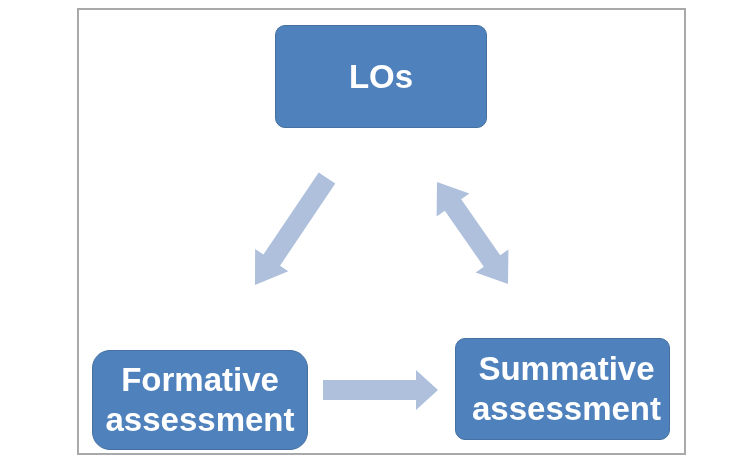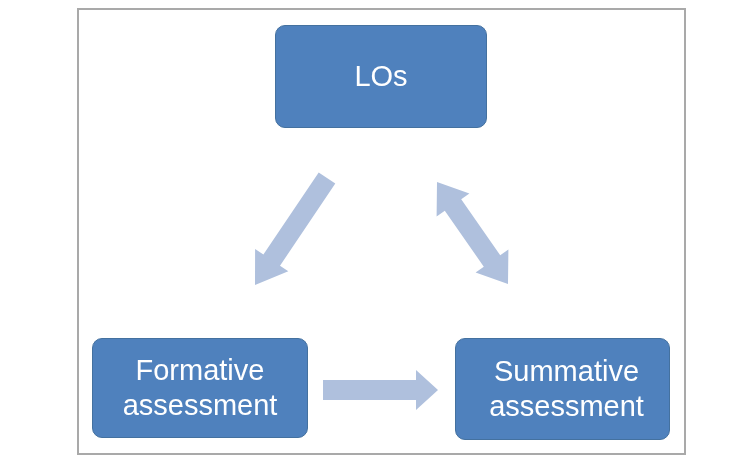--- a/index.html
+++ b/index.html
@@ -32,26 +32,27 @@
   .node {
     position: absolute;
     background: var(--node-fill);
     border: 1px solid var(--node-border);
     border-radius: 10px;
     color: var(--node-text);
     display: flex;
     align-items: center;
     justify-content: center;
     text-align: center;
-    font-size: 29px;
+    font-size: 33px;
     line-height: 1.2;
     white-space: pre-line;
+    font-weight: bold;
   }
   .node-los       { left: 275px; top: 25px;  width: 212px; height: 103px; }
-  .node-formative { left: 92px;  top: 338px; width: 216px; height: 100px; }
+  .node-formative { left: 92px;  top: 350px; width: 216px; height: 100px; border-radius: 18px; }
   .node-summative { left: 455px; top: 338px; width: 215px; height: 102px; padding-left: 8px; }
   .arrows-layer {
     position: absolute;
     left: 0; top: 0;
     width: 755px; height: 471px;
     pointer-events: none;
   }
   .arrows-layer path { fill: var(--arrow-fill); stroke: none; }
 </style>
 </head>

